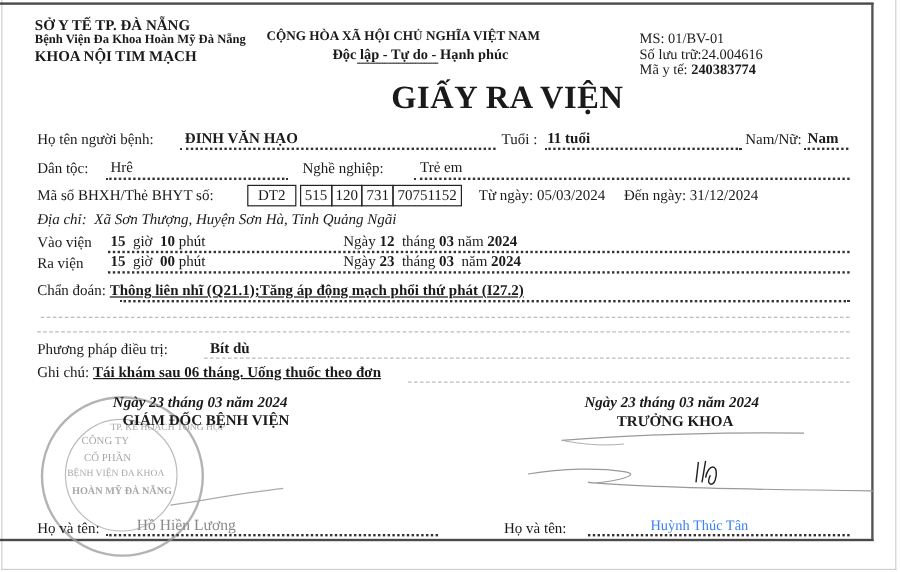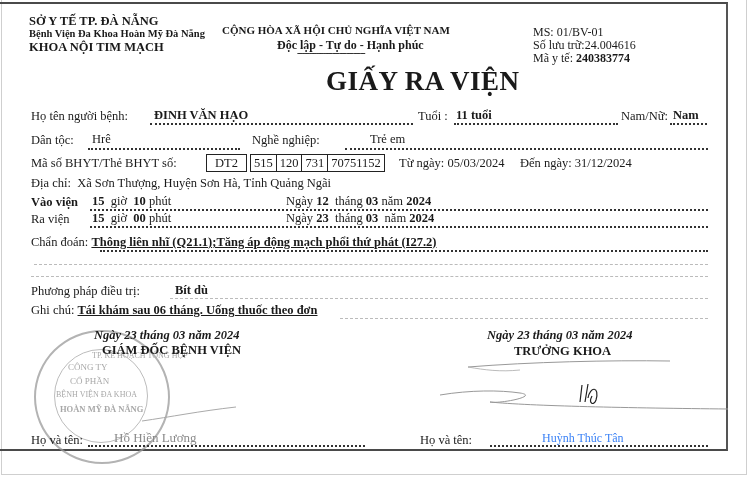--- a/index.html
+++ b/index.html
@@ -49,33 +49,33 @@
 <div class="abs b" style="left:456px;top:108px;font-size:12.5px;">11 tuổi</div>
 <div class="dots" style="left:454px;top:123px;width:164px;"></div>
 <div class="abs" style="left:621px;top:109px;font-size:12.5px;">Nam/Nữ:</div>
 <div class="abs b" style="left:673px;top:108px;font-size:12.5px;">Nam</div>
 <div class="dots" style="left:670px;top:123px;width:37px;"></div>
 
 <div class="abs" style="left:31px;top:133px;font-size:12.5px;">Dân tộc:</div>
 <div class="abs" style="left:92px;top:132px;font-size:12.5px;">Hrê</div>
 <div class="dots" style="left:88px;top:148px;width:152px;"></div>
 <div class="abs" style="left:252px;top:133px;font-size:12.5px;">Nghề nghiệp:</div>
-<div class="abs" style="left:350px;top:132px;font-size:12.5px;margin-left:20px;">Trẻ em</div>
+<div class="abs" style="left:350px;top:132px;font-size:12.5px;">Trẻ em</div>
 <div class="dots" style="left:345px;top:148px;width:363px;"></div>
 
-<div class="abs" style="left:31px;top:156px;font-size:12.5px;">Mã số BHYT/Thẻ BHYT số:</div>
+<div class="abs" style="left:31px;top:156px;font-size:12.5px;">Mã số BHXH/Thẻ BHYT số:</div>
 <div class="abs" style="left:206px;top:154px;font-size:12.5px;">
   <span class="box" style="padding:0 8px;margin-right:3px;">DT2</span><span class="box">515</span><span class="box">120</span><span class="box">731</span><span class="box">70751152</span>
 </div>
 <div class="abs" style="left:399px;top:156px;font-size:12.5px;"><span>Từ ngày:</span> <span>05/03/2024</span></div>
 <div class="abs" style="left:520px;top:156px;font-size:12.5px;"><span>Đến ngày:</span> <span>31/12/2024</span></div>
 
-<div class="abs" style="left:31px;top:176px;font-size:12.5px;"><span>Địa chỉ:</span>&nbsp; <span>Xã Sơn Thượng, Huyện Sơn Hà, Tỉnh Quảng Ngãi</span></div>
+<div class="abs" style="left:31px;top:176px;font-size:12.5px;font-style:italic;"><span>Địa chỉ:</span>&nbsp; <span>Xã Sơn Thượng, Huyện Sơn Hà, Tỉnh Quảng Ngãi</span></div>
 
-<div class="abs" style="left:31px;top:195px;font-size:12.5px;font-weight:bold;">Vào viện</div>
+<div class="abs" style="left:31px;top:195px;font-size:12.5px;">Vào viện</div>
 <div class="abs" style="left:92px;top:194px;font-size:12.5px;"><b>15</b>&nbsp; <span>giờ</span>&nbsp; <b>10</b> <span>phút</span></div>
 <div class="abs" style="left:286px;top:194px;font-size:12.5px;"><span>Ngày</span> <b>12</b>&nbsp; <span>tháng</span> <b>03</b> <span>năm</span> <b>2024</b></div>
 <div class="dots" style="left:90px;top:209px;width:618px;"></div>
 
 <div class="abs" style="left:31px;top:212px;font-size:12.5px;text-align:right;">Ra viện</div>
 <div class="abs" style="left:92px;top:211px;font-size:12.5px;"><b>15</b>&nbsp; <span>giờ</span>&nbsp; <b>00</b> <span>phút</span></div>
 <div class="abs" style="left:286px;top:211px;font-size:12.5px;"><span>Ngày</span> <b>23</b>&nbsp; <span>tháng</span> <b>03</b>&nbsp; <span>năm</span> <b>2024</b></div>
 <div class="dots" style="left:90px;top:226px;width:618px;"></div>
 
 <div class="abs" style="left:31px;top:235px;font-size:12.5px;"><span>Chẩn đoán:</span> <b style="text-decoration:underline;">Thông liên nhĩ (Q21.1);Tăng áp động mạch phổi thứ phát (I27.2)</b></div>

